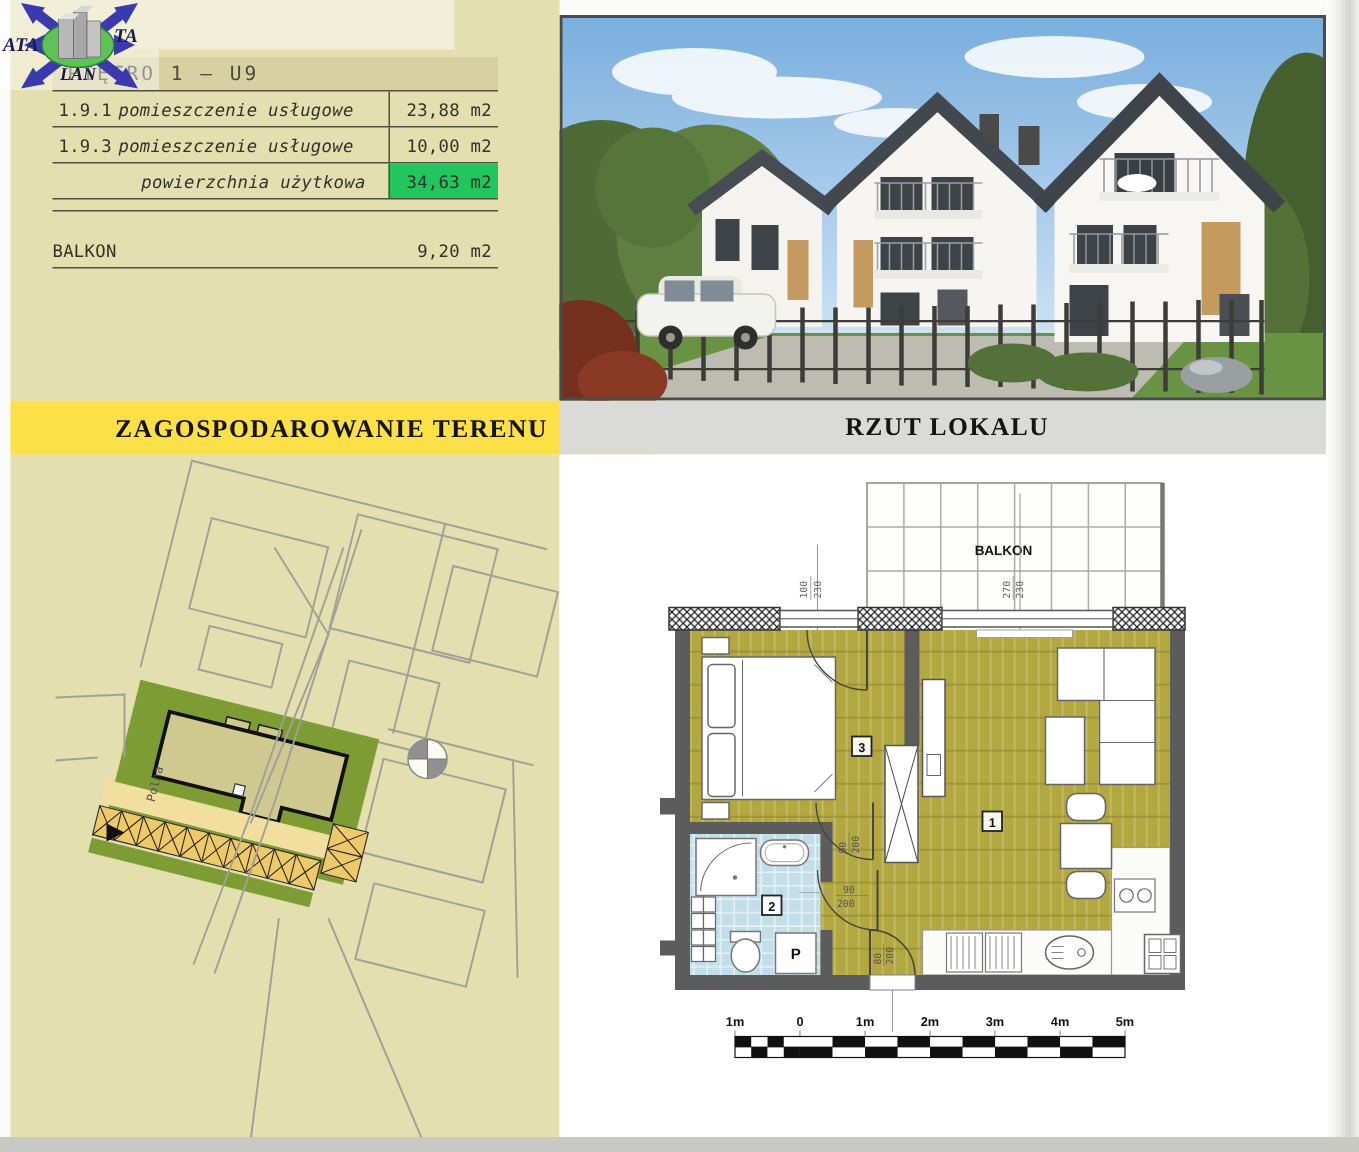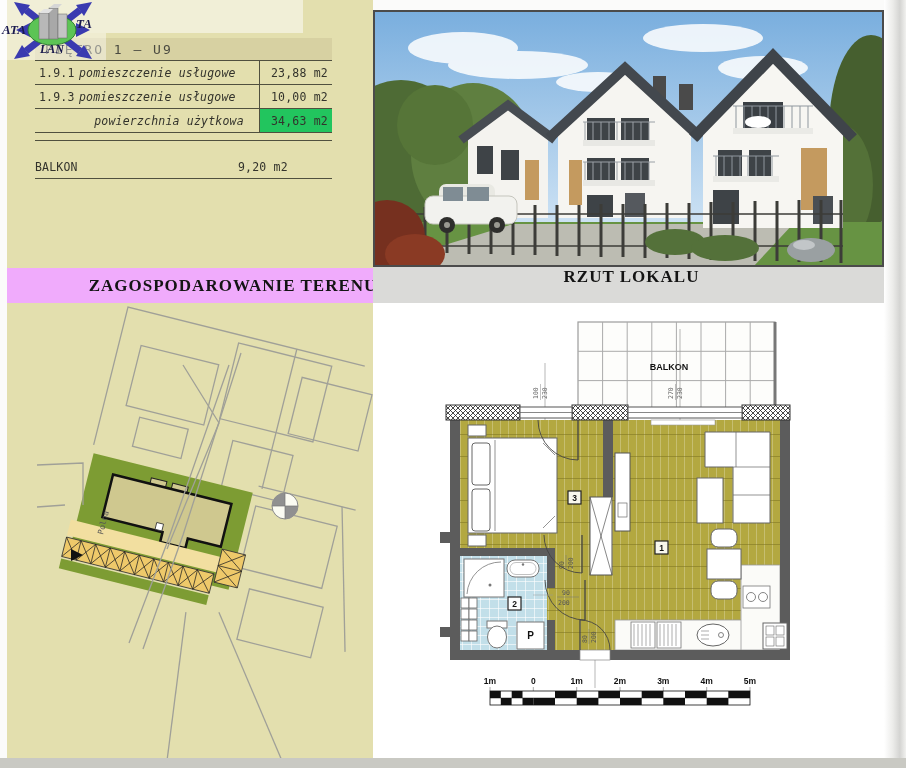--- a/index.html
+++ b/index.html
@@ -2,22 +2,22 @@
 <html><head>
 <meta charset="utf-8">
 <style>
   html,body{margin:0;padding:0;}
   body{width:906px;height:768px;overflow:hidden;background:#ffffff;font-family:"DejaVu Sans",sans-serif;}
   #stage{position:relative;width:906px;height:768px;background:#fbfbfa;}
   .abs{position:absolute;}
   
   .tan-top{left:7px;top:0;width:366px;height:268px;background:#e3dfae;}
   .tan-bottom{left:7px;top:303px;width:366px;height:455px;background:#e3dfae;}
-  .band-left{left:7px;top:268px;width:428px;height:35px;background:#f0abfc;display:flex;align-items:center;justify-content:center;padding-left:12px;}
-  .band-right{left:373px;top:267px;width:517px;height:36px;background:#dadad8;display:flex;align-items:flex-start;justify-content:center;}
+  .band-left{left:7px;top:268px;width:428px;height:35px;background:#fde047;display:flex;align-items:center;justify-content:center;}
+  .band-right{left:373px;top:267px;width:517px;height:36px;background:#dadad8;display:flex;align-items:center;justify-content:center;}
   .band-title{font-family:"Liberation Serif",serif;font-size:17px;letter-spacing:1px;color:#141414;font-weight:600;}
   
   .photo{left:373px;top:10px;width:511px;height:257px;}
   
   .plan-panel{left:373px;top:303px;width:511px;height:455px;background:#ffffff;}
   
   .edge-strip{left:884px;top:0;width:22px;height:768px;background:linear-gradient(to right,#ffffff 0%,#ececea 40%,#d4d4d2 72%,#f1f1ef 100%);}
   .bottom-strip{left:0;top:758px;width:906px;height:10px;background:#c9c9c3;}
   
   .area-table{left:35px;top:38px;width:297px;font-family:"DejaVu Sans Mono",monospace;font-size:11.5px;color:#33332c;letter-spacing:0.2px;}
@@ -25,21 +25,21 @@
   .t-rows{border-top:1.5px solid #50503f;}
   .t-row{display:flex;height:23px;border-bottom:1.5px solid #50503f;justify-content:center;}
   .t-row .no{width:40px;padding-left:4px;display:flex;align-items:center;}
   .t-row .nm{flex:1;display:flex;align-items:center;font-style:italic;}
   .t-row .nm.center{justify-content:center;}
   .t-row .ar{width:68px;border-left:1.5px solid #50503f;display:flex;align-items:center;justify-content:flex-end;padding-right:4px;}
   .t-row .ar.hl{background:#22c55e;}
   .t-dbl{height:7px;border-bottom:1.5px solid #50503f;}
   .t-balkon{margin-top:15px;display:flex;height:22px;border-bottom:1.5px solid #50503f;align-items:center;}
   .t-balkon .nm{flex:1;}
-  .t-balkon .ar{width:90px;text-align:left;padding-right:4px;}
+  .t-balkon .ar{width:90px;text-align:right;padding-right:4px;}
   
   .veil1{left:0;top:0;width:303px;height:33px;background:rgba(255,255,255,0.5);}
   .veil2{left:0;top:33px;width:106px;height:27px;background:rgba(255,255,255,0.42);}
   .logo{left:0;top:0;width:106px;height:60px;}
   svg{display:block;}
 </style>
 </head>
 <body>
 
 <div id="stage">

